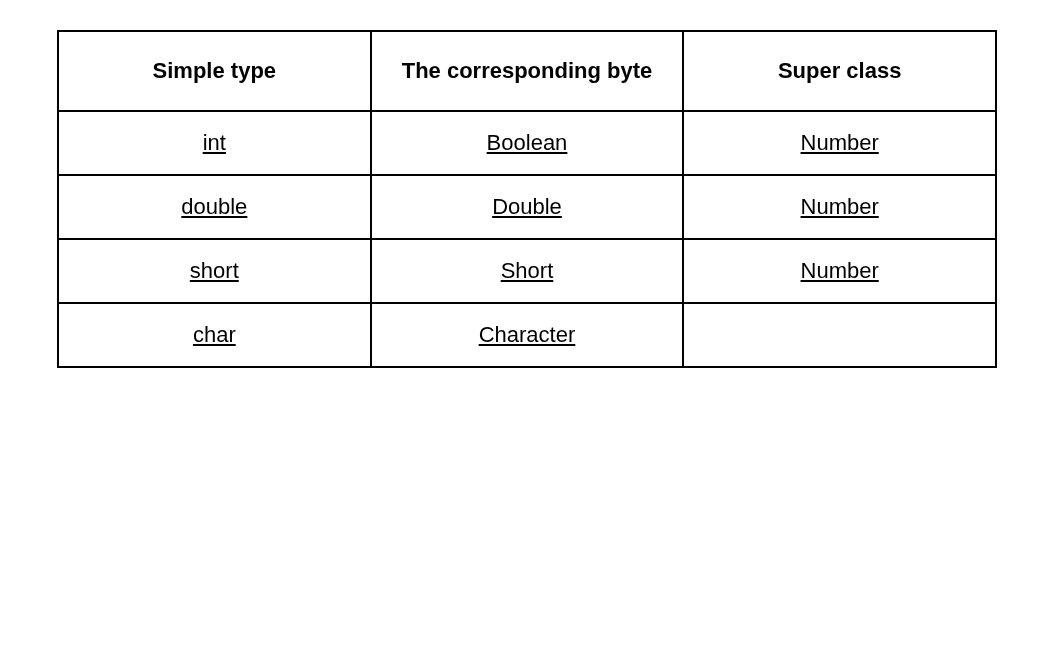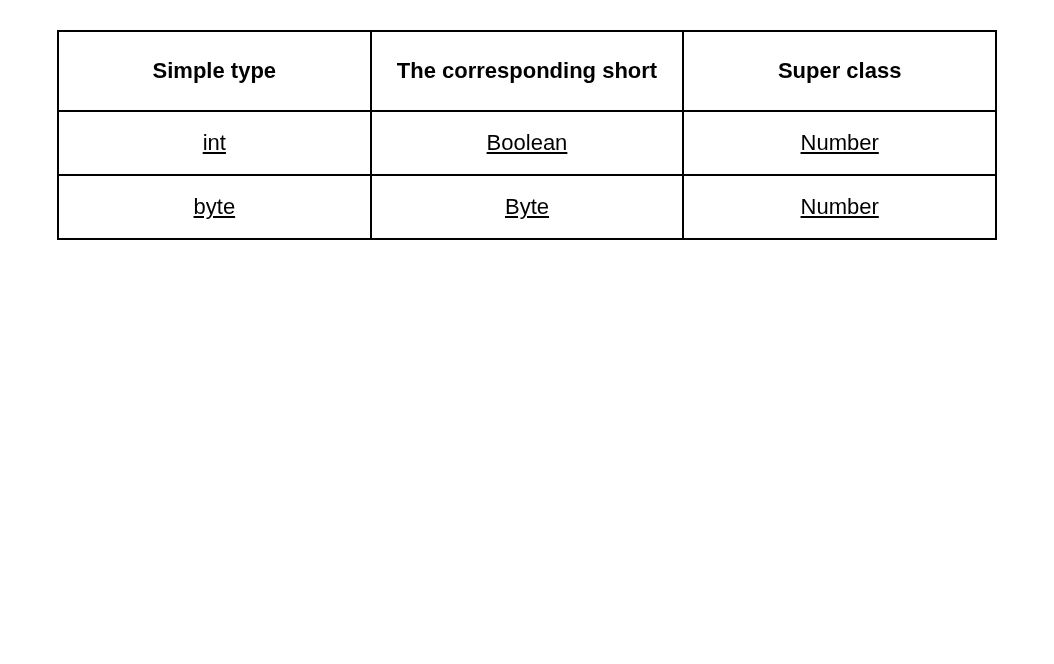--- a/index.html
+++ b/index.html
@@ -42,29 +42,39 @@
     .col2 { width: 33.33%; }
     .col3 { width: 33.33%; border-radius: 22px; }
   </style>
 </head>
 <body>
 
 <table>
   <thead>
     <tr>
       <th class="col1">Simple type</th>
-      <th class="col2">The corresponding short</th>
+      <th class="col2">The corresponding byte</th>
       <th class="col3">Super class</th>
     </tr>
   </thead>
   <tbody>
     <tr>
       <td>int</td>
       <td>Boolean</td>
       <td>Number</td>
     </tr>
     <tr>
-      <td>byte</td>
-      <td>Byte</td>
+      <td>double</td>
+      <td>Double</td>
       <td>Number</td>
+    </tr>
+    <tr>
+      <td>short</td>
+      <td>Short</td>
+      <td>Number</td>
+    </tr>
+    <tr>
+      <td>char</td>
+      <td>Character</td>
+      <td></td>
     </tr>
   </tbody>
 </table>
 
 </body></html>

